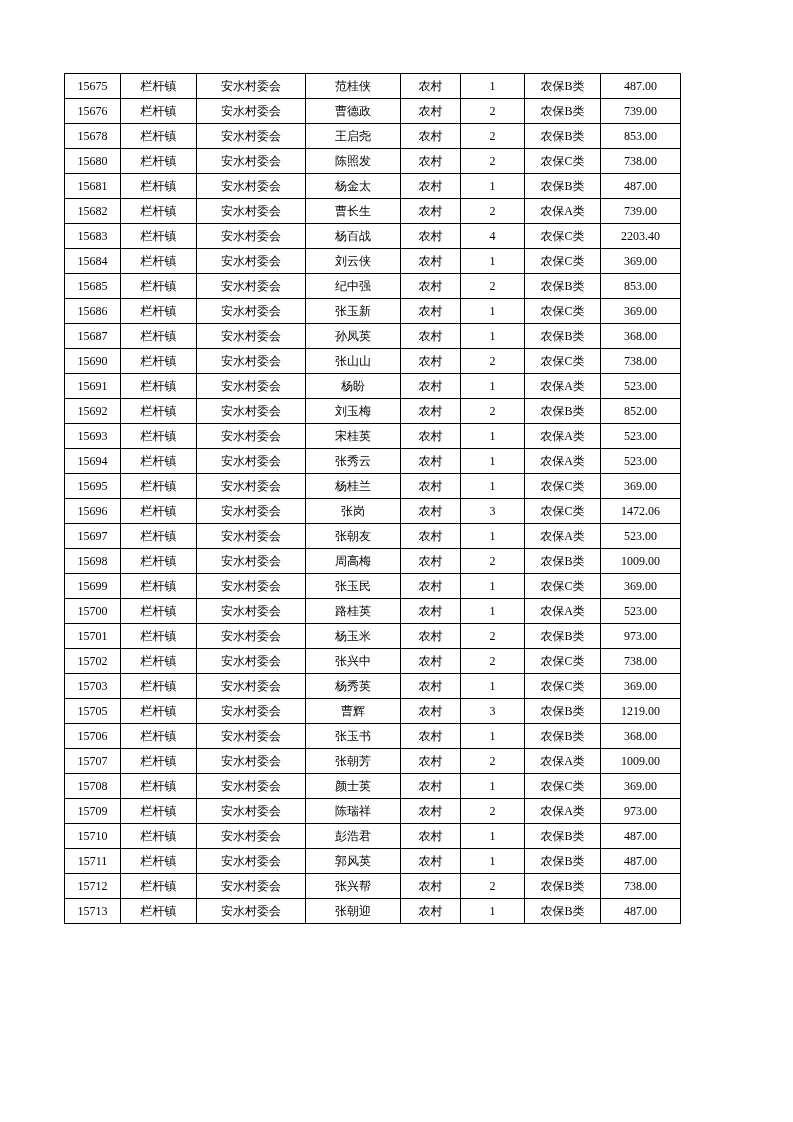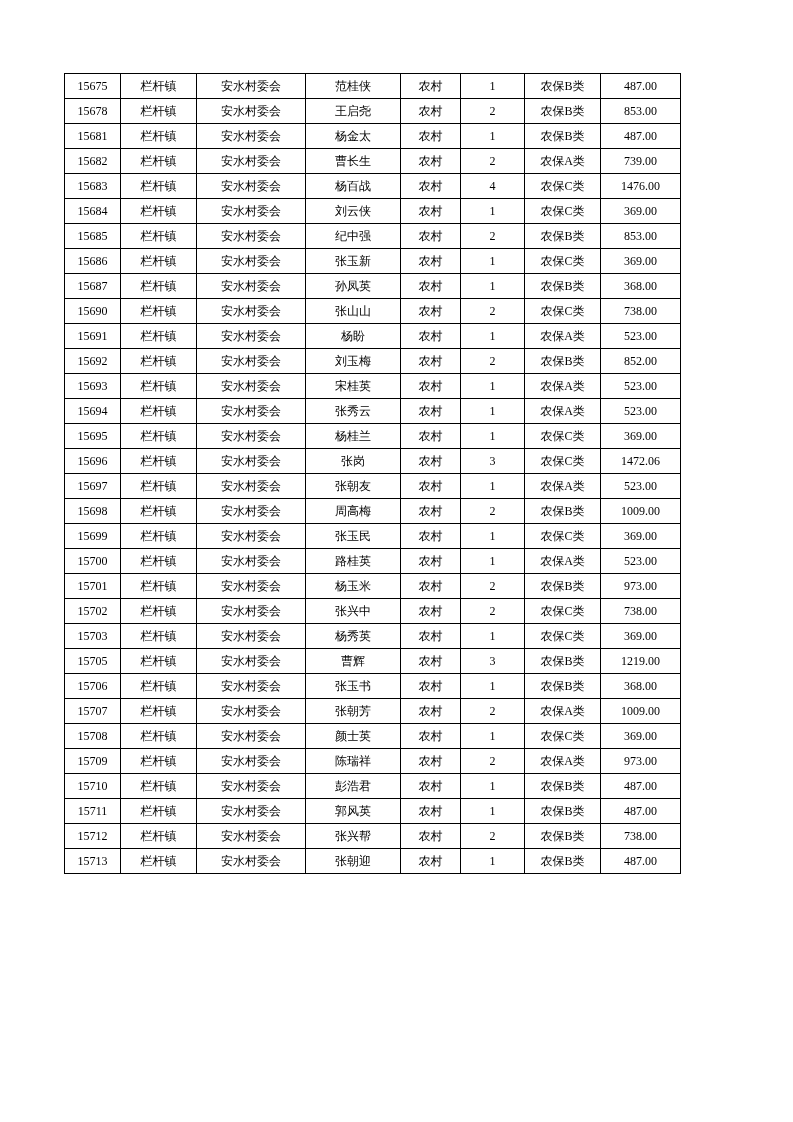--- a/index.html
+++ b/index.html
@@ -66,30 +66,50 @@
           <td>15675</td>
           <td>栏杆镇</td>
           <td>安水村委会</td>
           <td>范桂侠</td>
           <td>农村</td>
           <td>1</td>
           <td>农保B类</td>
           <td>487.00</td>
         </tr>
         <tr>
+          <td>15676</td>
+          <td>栏杆镇</td>
+          <td>安水村委会</td>
+          <td>曹德政</td>
+          <td>农村</td>
+          <td>2</td>
+          <td>农保B类</td>
+          <td>739.00</td>
+        </tr>
+        <tr>
           <td>15678</td>
           <td>栏杆镇</td>
           <td>安水村委会</td>
           <td>王启尧</td>
           <td>农村</td>
           <td>2</td>
           <td>农保B类</td>
           <td>853.00</td>
         </tr>
         <tr>
+          <td>15680</td>
+          <td>栏杆镇</td>
+          <td>安水村委会</td>
+          <td>陈照发</td>
+          <td>农村</td>
+          <td>2</td>
+          <td>农保C类</td>
+          <td>738.00</td>
+        </tr>
+        <tr>
           <td>15681</td>
           <td>栏杆镇</td>
           <td>安水村委会</td>
           <td>杨金太</td>
           <td>农村</td>
           <td>1</td>
           <td>农保B类</td>
           <td>487.00</td>
         </tr>
         <tr>
@@ -103,21 +123,21 @@
           <td>739.00</td>
         </tr>
         <tr>
           <td>15683</td>
           <td>栏杆镇</td>
           <td>安水村委会</td>
           <td>杨百战</td>
           <td>农村</td>
           <td>4</td>
           <td>农保C类</td>
-          <td>1476.00</td>
+          <td>2203.40</td>
         </tr>
         <tr>
           <td>15684</td>
           <td>栏杆镇</td>
           <td>安水村委会</td>
           <td>刘云侠</td>
           <td>农村</td>
           <td>1</td>
           <td>农保C类</td>
           <td>369.00</td>

